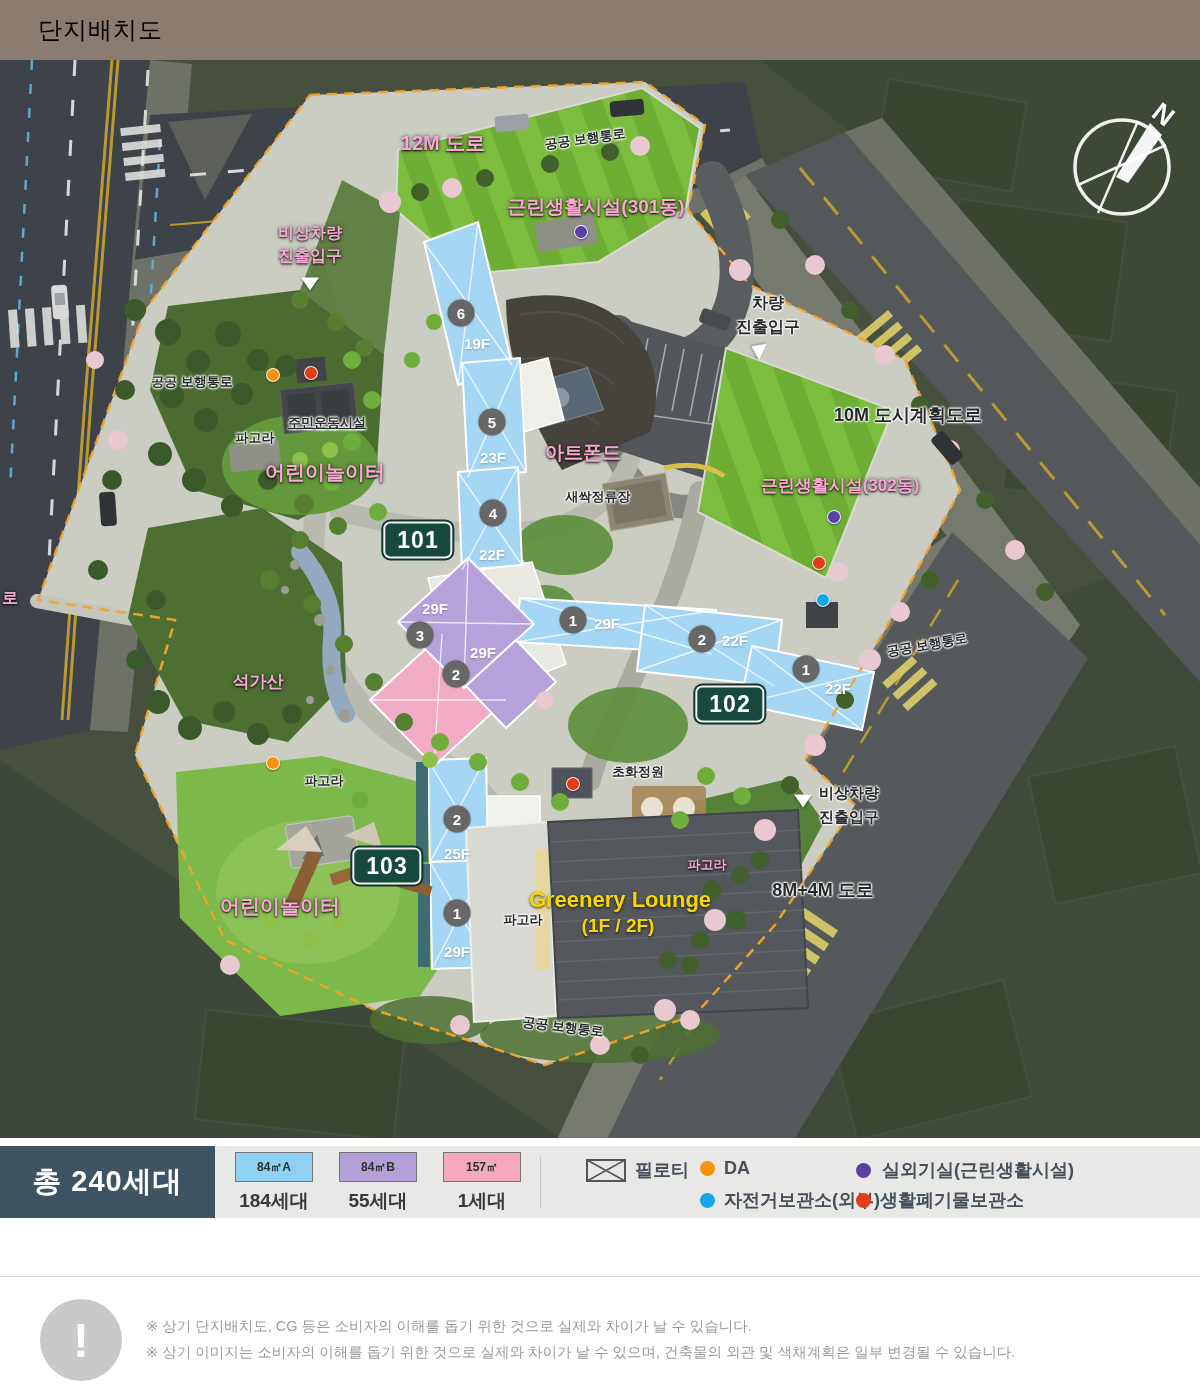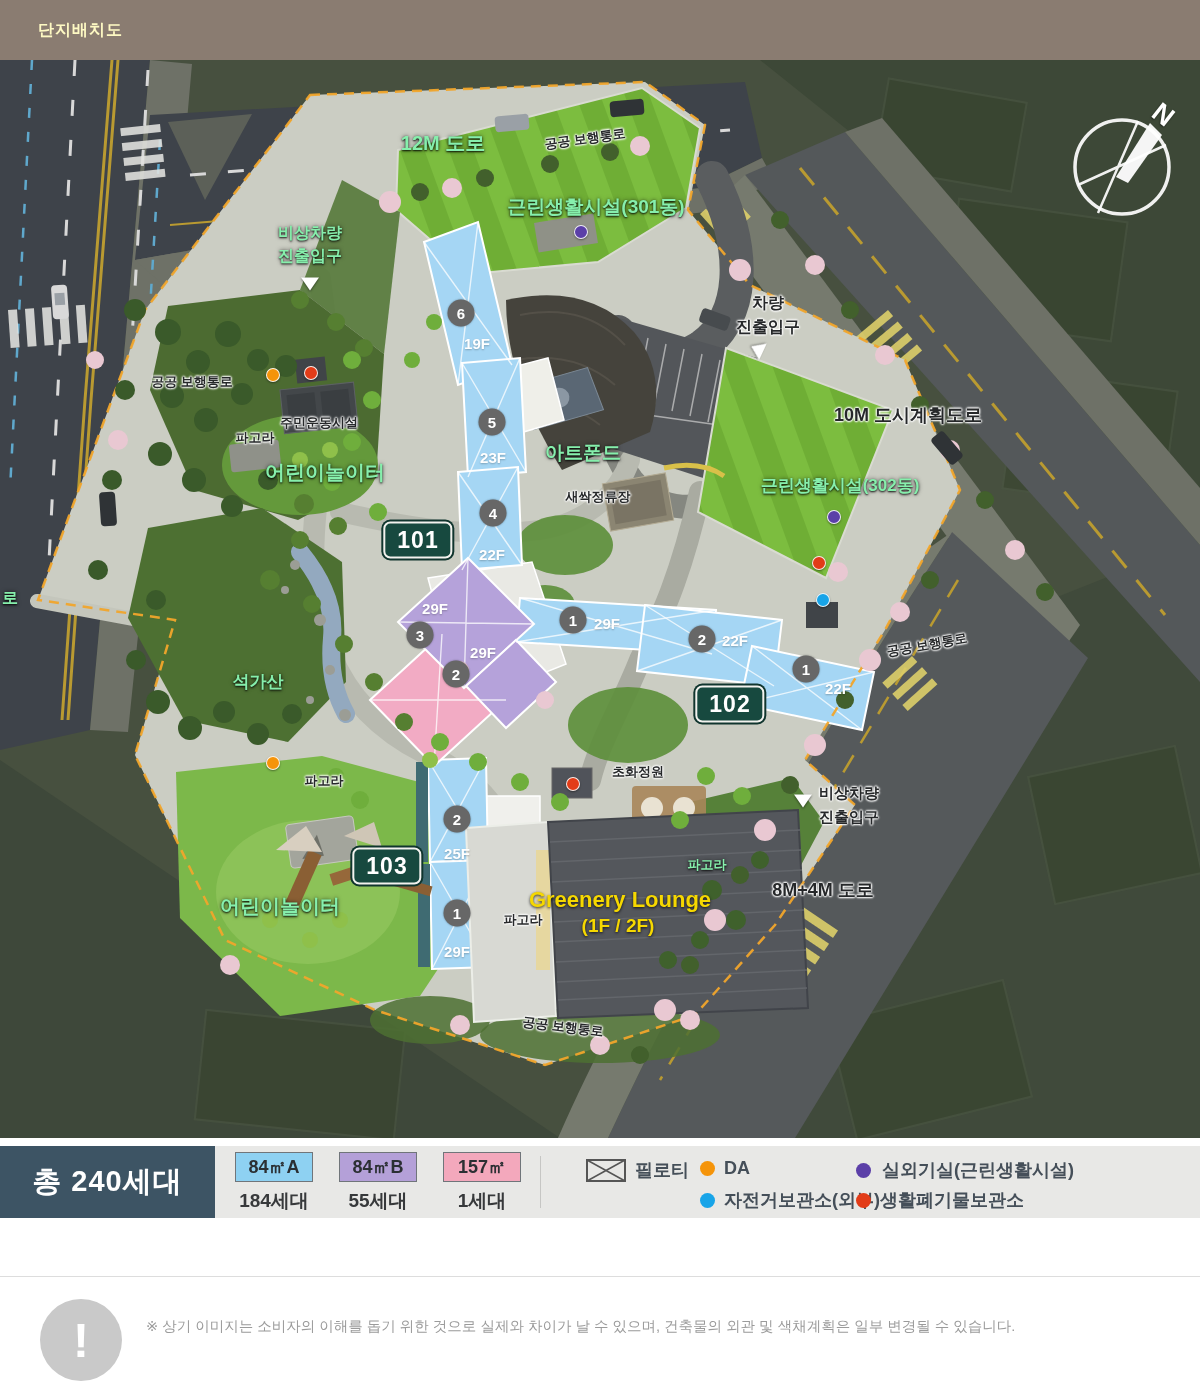--- a/index.html
+++ b/index.html
@@ -1,28 +1,28 @@
 <!DOCTYPE html>
 <html><head>
 <meta charset="utf-8">
 <style>
   * { margin:0; padding:0; box-sizing:border-box; }
   body { width:1200px; font-family:"Liberation Sans","DejaVu Sans",sans-serif; background:#fff; }
   .page { width:1200px; height:1397px; position:relative; background:#fff; overflow:hidden; }
 
   
   .hdr { height:60px; background:#8a7c71; display:flex; align-items:center; padding-left:38px; }
-  .hdr-title { color:#fef9c3; font-size:16px; font-weight:bold; letter-spacing:1px; }
+  .hdr-title { color:#000000; font-size:24px; font-weight:normal; letter-spacing:1px; }
 
   
   .map { position:relative; width:1200px; height:1078px; background:#47503f; overflow:hidden; }
   .map svg.base { position:absolute; left:0; top:0; }
 
   .lbl { position:absolute; transform:translate(-50%,-50%); white-space:nowrap; font-weight:bold; z-index:6; }
-  .lbl.w  { color:#86efac; text-shadow:0 1px 2px rgba(0,0,0,.85), 0 0 4px rgba(0,0,0,.6); }
+  .lbl.w  { color:#f9a8d4; text-shadow:0 1px 2px rgba(0,0,0,.85), 0 0 4px rgba(0,0,0,.6); }
   .lbl.d  { color:#26282a; text-shadow:-1px 0 2px #fff,1px 0 2px #fff,0 -1px 2px #fff,0 1px 2px #fff; }
   .lbl.y  { color:#f6d800; text-shadow:0 1px 3px rgba(0,0,0,.8); }
   .s20{font-size:20px}.s19{font-size:19px}.s18{font-size:18px}.s17{font-size:17px}
   .s16{font-size:16px}.s15{font-size:15px}.s13{font-size:13px}.s22{font-size:22px}
 
   .badge { position:absolute; transform:translate(-50%,-50%); background:#17493f; color:#fff;
     font-size:23px; font-weight:bold; padding:3px 12px; border:2px solid #f2f2ee; border-radius:7px;
     box-shadow:0 0 0 2px #10352e; z-index:7; letter-spacing:1px;}
   .bno { position:absolute; transform:translate(-50%,-50%); width:27px; height:27px; border-radius:50%;
     background:#676767; color:#fff; font-size:15px; font-weight:bold; display:flex; align-items:center;
@@ -37,21 +37,21 @@
   .compass-n { position:absolute; transform:translate(-50%,-50%) rotate(38deg); color:#fff;
     font-size:27px; font-weight:bold; z-index:7; text-shadow:0 1px 2px rgba(0,0,0,.6);}
 
   
   .legend { position:relative; width:1200px; height:72px; background:#e8e8e6; display:flex;margin-top:8px; }
   .total-box { width:215px; height:72px; background:#3d5464; color:#fff; display:flex;
     align-items:center; justify-content:center; font-size:29px; font-weight:bold; letter-spacing:1px;}
   .ut-wrap { display:flex; gap:26px; padding:6px 0 0 20px; }
   .ut { width:78px; text-align:center; }
   .ut .sw { height:30px; border:1px solid #70757a; display:flex; align-items:center; justify-content:center;
-    font-size:18px; font-weight:bold; color:#2b2f33; }
+    font-size:12px; font-weight:bold; color:#2b2f33; }
   .ut .cnt { margin-top:6px; font-size:19px; color:#37393b; font-weight:bold; }
   .lg-div { position:absolute; left:540px; top:10px; bottom:10px; width:1px; background:#c6c6c4; }
   .li { position:absolute; display:flex; align-items:center; gap:9px; font-size:18px; color:#454f59; font-weight:bold; }
   .li .ldot { width:15px; height:15px; border-radius:50%; }
   .hatch { width:40px; height:23px; }
 
   
   .gap { height:58px; background:#fff; }
   .disc { border-top:1px solid #ddd; height:129px; background:#fff; display:flex; padding:22px 0 0 40px; }
   .disc-icon { width:82px; height:82px; border-radius:50%; background:#c9c9c9; color:#fff;
@@ -435,21 +435,21 @@
       </g>
     </svg>
 
     <div class="lbl w s20" style="left:443px; top:83px;">12M 도로</div>
     <div class="lbl d s13" style="left:585px; top:79px; transform:translate(-50%,-50%) rotate(-8deg);">공공 보행통로</div>
     <div class="lbl w s19" style="left:596px; top:147px;">근린생활시설(301동)</div>
     <div class="lbl w s16" style="left:310px; top:173px;">비상차량</div>
     <div class="lbl w s16" style="left:310px; top:196px;">진출입구</div>
     <div class="tri" style="left:310px; top:224px;"></div>
     <div class="lbl d s13" style="left:192px; top:322px;">공공 보행통로</div>
-    <div class="lbl d s13" style="left:319px; top:363px;">주민운동시설</div>
+    <div class="lbl d s13" style="left:327px; top:363px;text-decoration:underline;">주민운동시설</div>
     <div class="lbl d s13" style="left:255px; top:378px;">파고라</div>
     <div class="lbl w s20" style="left:325px; top:412px;">어린이놀이터</div>
     <div class="lbl w s19" style="left:583px; top:393px;text-align:right;">아트폰드</div>
     <div class="lbl d s13" style="left:598px; top:437px;">새싹정류장</div>
     <div class="lbl w s17" style="left:258px; top:621px;">석가산</div>
     <div class="lbl d s13" style="left:324px; top:721px;">파고라</div>
     <div class="lbl w s20" style="left:280px; top:846px;">어린이놀이터</div>
     <div class="lbl d s13" style="left:638px; top:712px;">초화정원</div>
     <div class="lbl y s22" style="left:620px; top:840px;">Greenery Lounge</div>
     <div class="lbl y s19" style="left:618px; top:866px;">(1F / 2F)</div>
@@ -544,17 +544,18 @@
       <span class="ldot" style="background: rgb(226, 60, 24);"></span>
       <span>생활폐기물보관소</span>
     </div>
   </div>
 
   <div class="gap"></div>
 
   <div class="disc">
     <div class="disc-icon">!</div>
     <div class="disc-lines">
+      <div>※ 상기 단지배치도, CG 등은 소비자의 이해를 돕기 위한 것으로 실제와 차이가 날 수 있습니다.</div>
       <div>※ 상기 이미지는 소비자의 이해를 돕기 위한 것으로 실제와 차이가 날 수 있으며, 건축물의 외관 및 색채계획은 일부 변경될 수 있습니다.</div>
     </div>
   </div>
 
 </div>
 
 </body></html>

